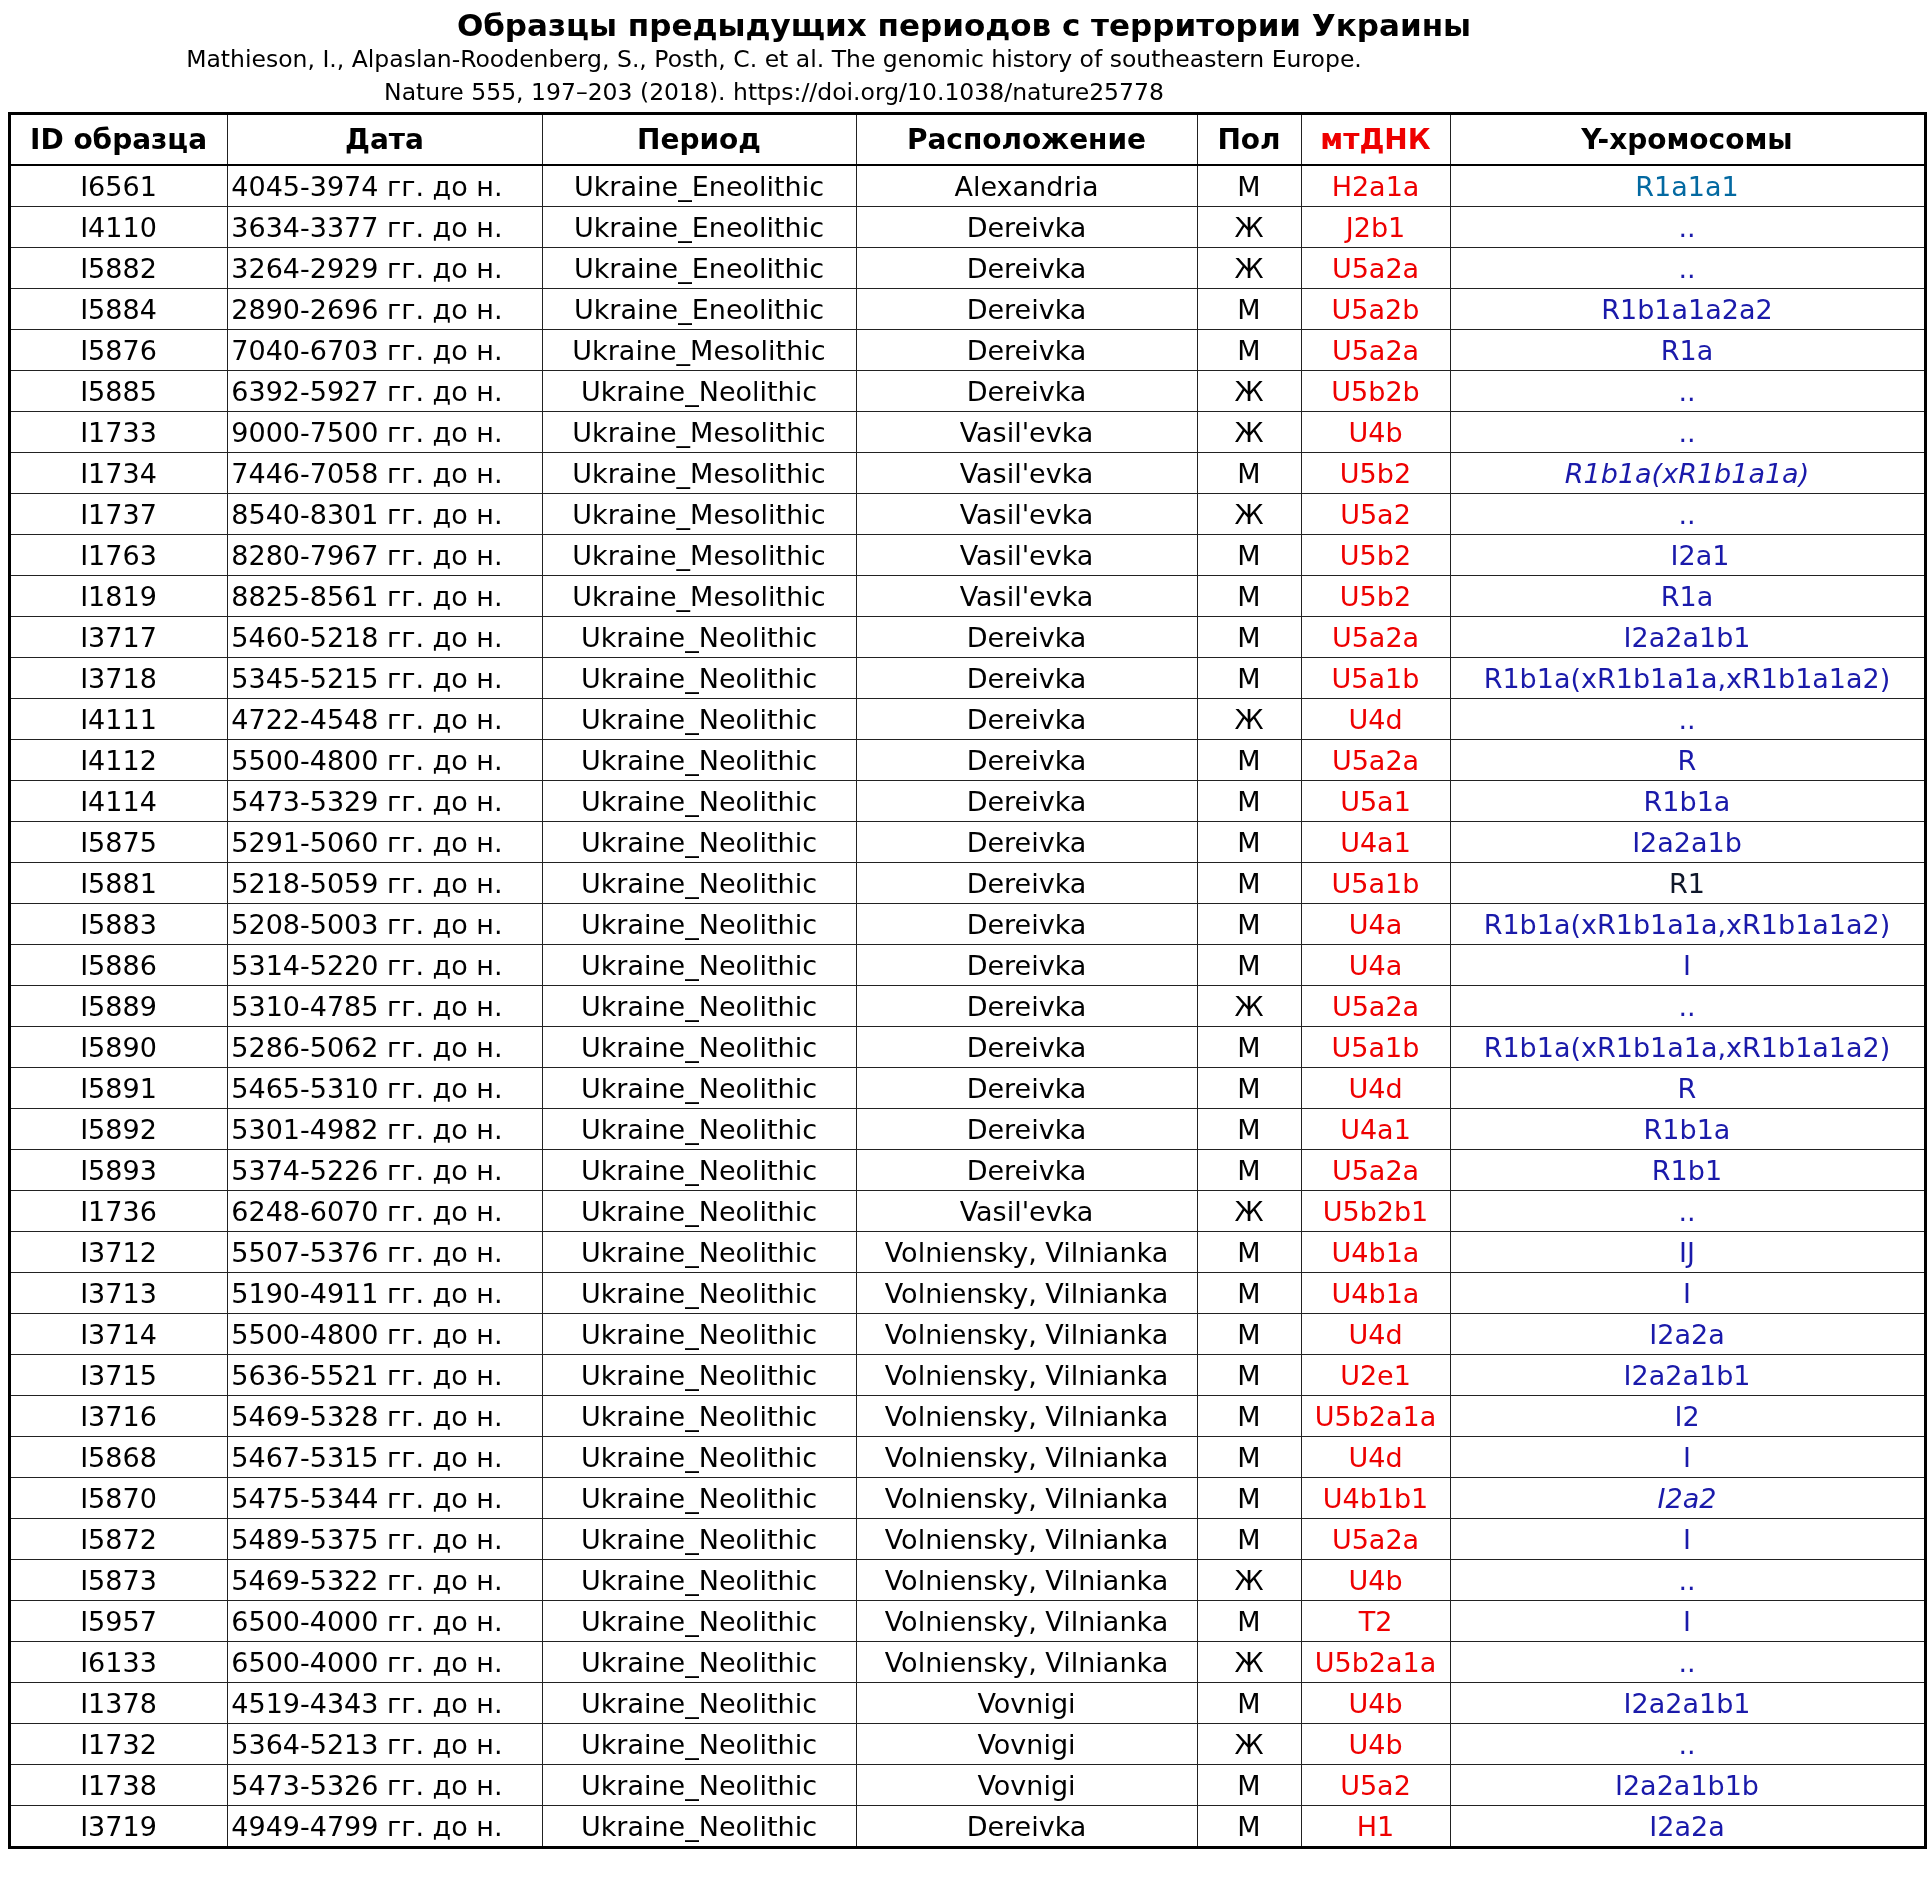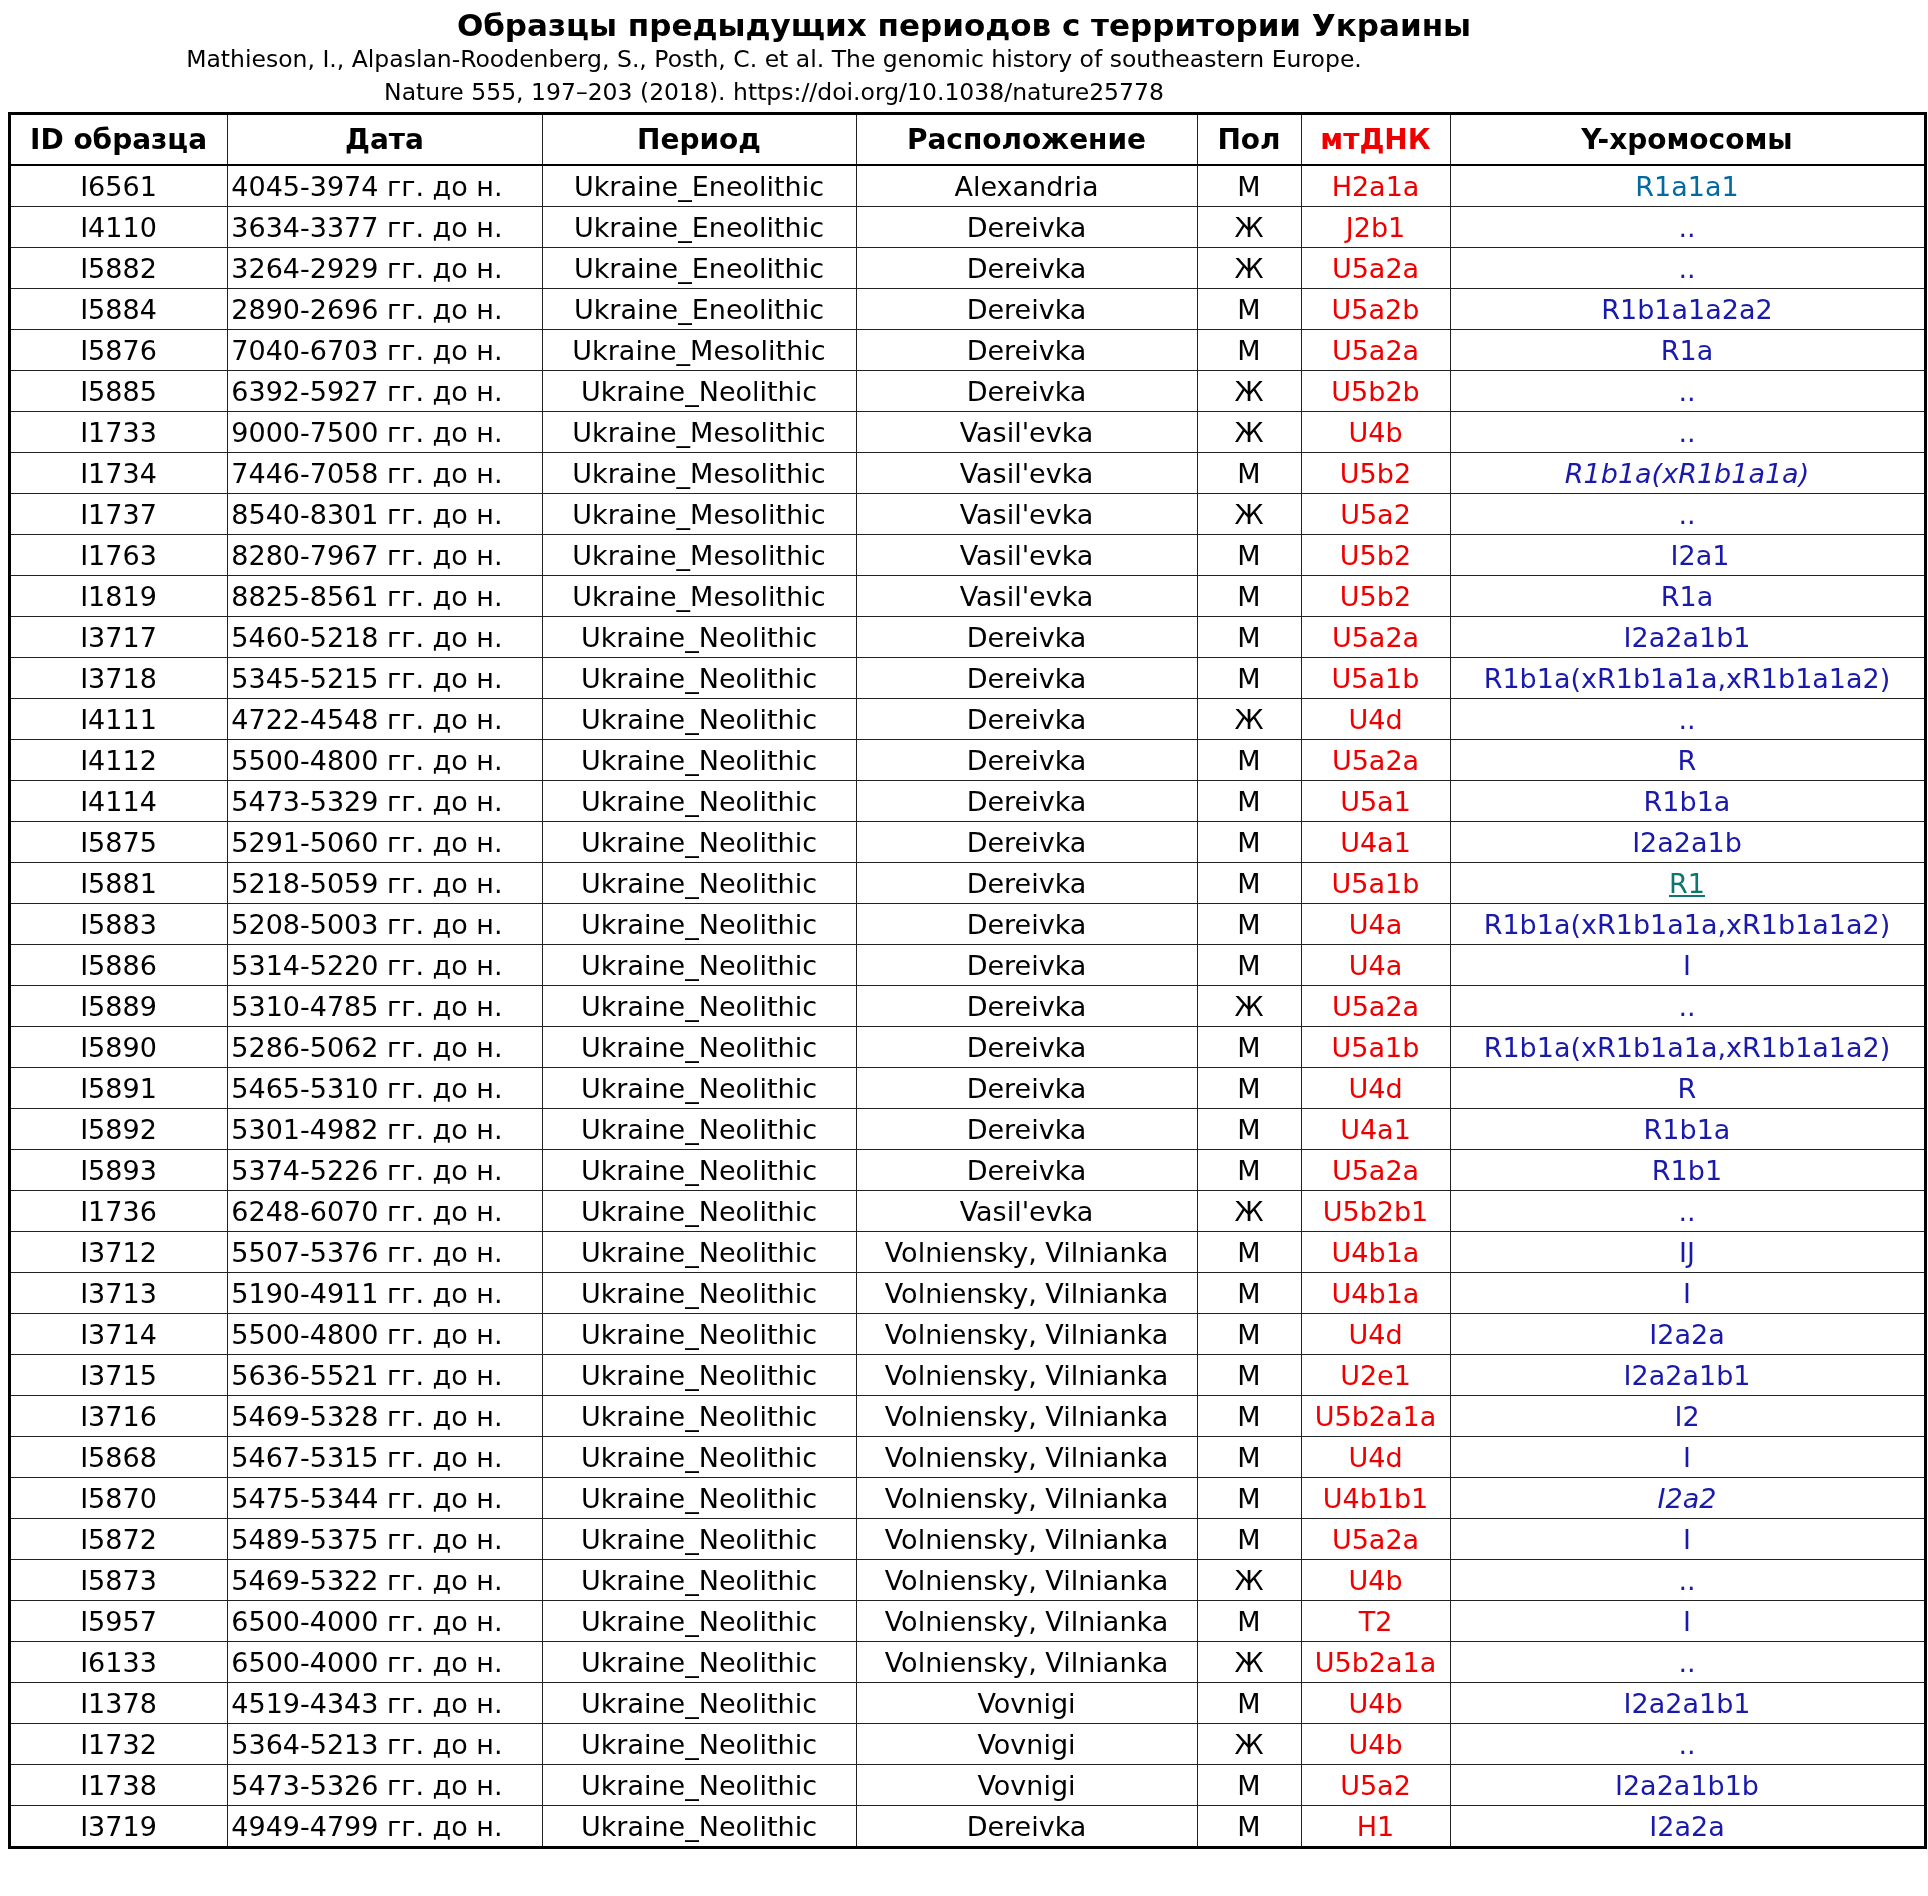--- a/index.html
+++ b/index.html
@@ -205,21 +205,21 @@
         <td class="mt" style="color: rgb(238, 0, 0);">U4a1</td>
         <td class="y" style="color: rgb(26, 26, 170);">I2a2a1b</td>
       </tr>
       <tr>
         <td>I5881</td>
         <td class="date">5218-5059 гг. до н.</td>
         <td>Ukraine_Neolithic</td>
         <td>Dereivka</td>
         <td>М</td>
         <td class="mt" style="color: rgb(238, 0, 0);">U5a1b</td>
-        <td class="y" style="color: #0f766e; text-decoration: underline;">R1</td>
+        <td class="y" style="color: #0f172a;">R1</td>
       </tr>
       <tr>
         <td>I5883</td>
         <td class="date">5208-5003 гг. до н.</td>
         <td>Ukraine_Neolithic</td>
         <td>Dereivka</td>
         <td>М</td>
         <td class="mt" style="color: rgb(238, 0, 0);">U4a</td>
         <td class="y" style="color: rgb(26, 26, 170);">R1b1a(xR1b1a1a,xR1b1a1a2)</td>
       </tr>

